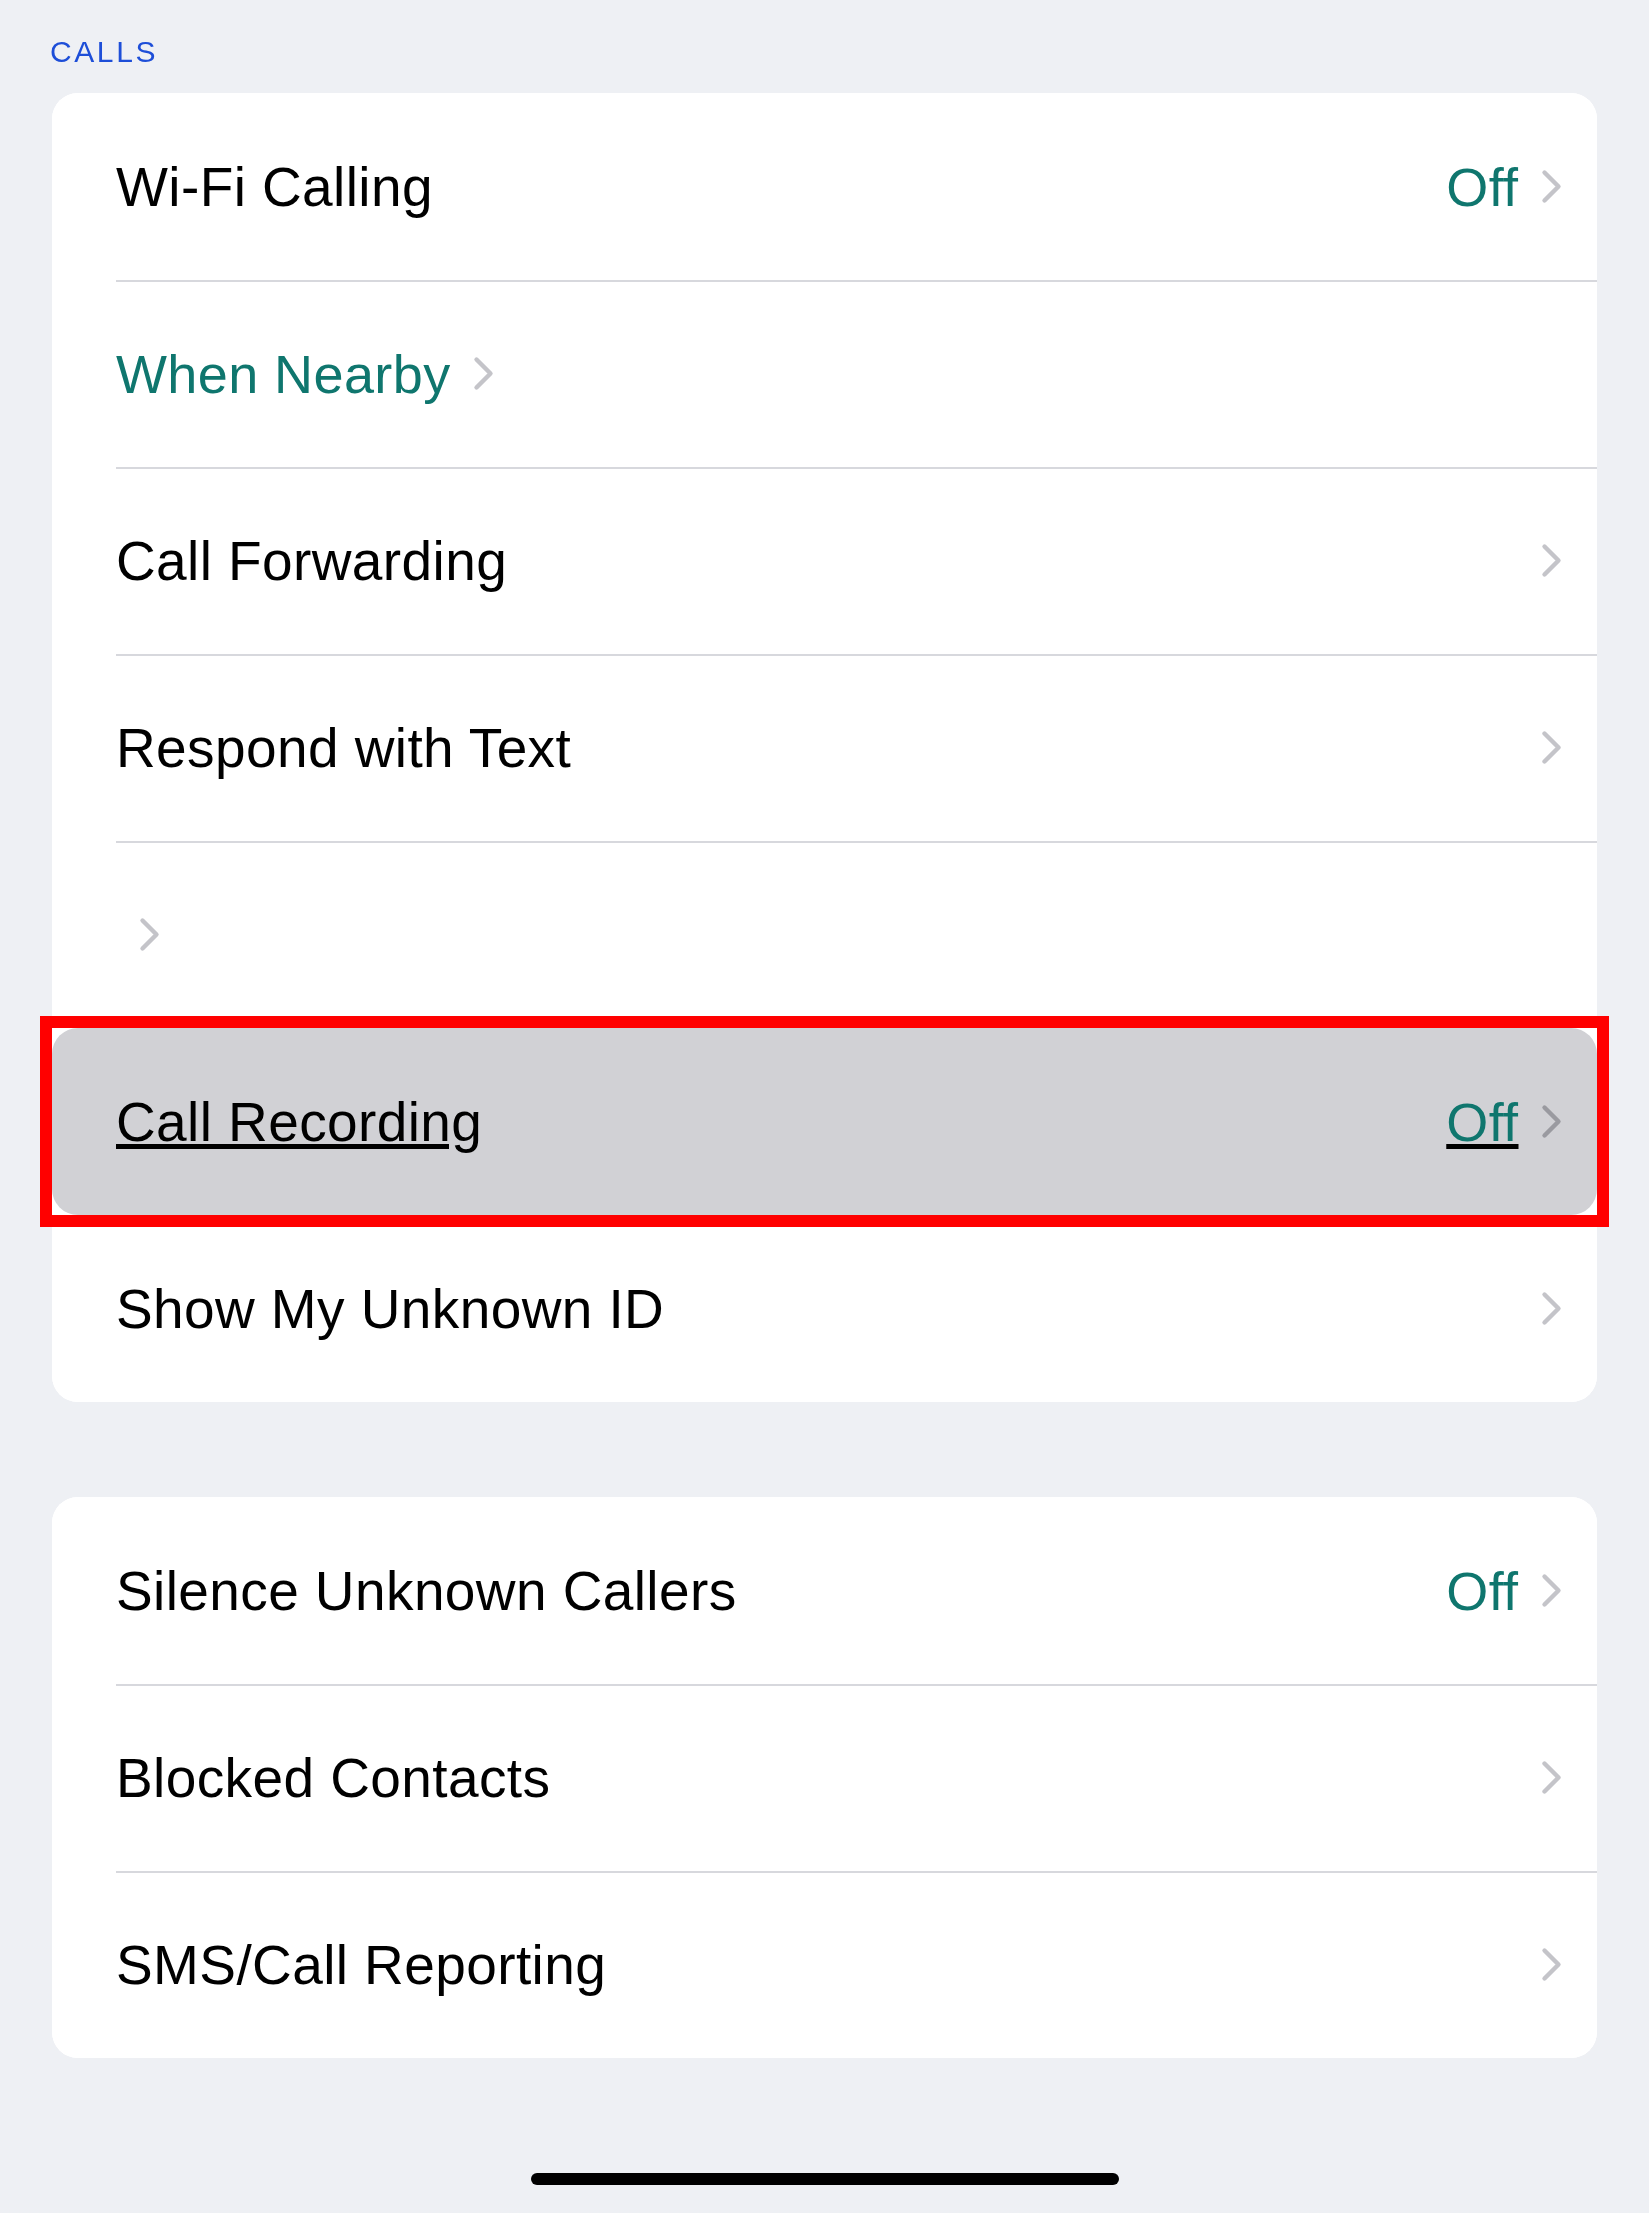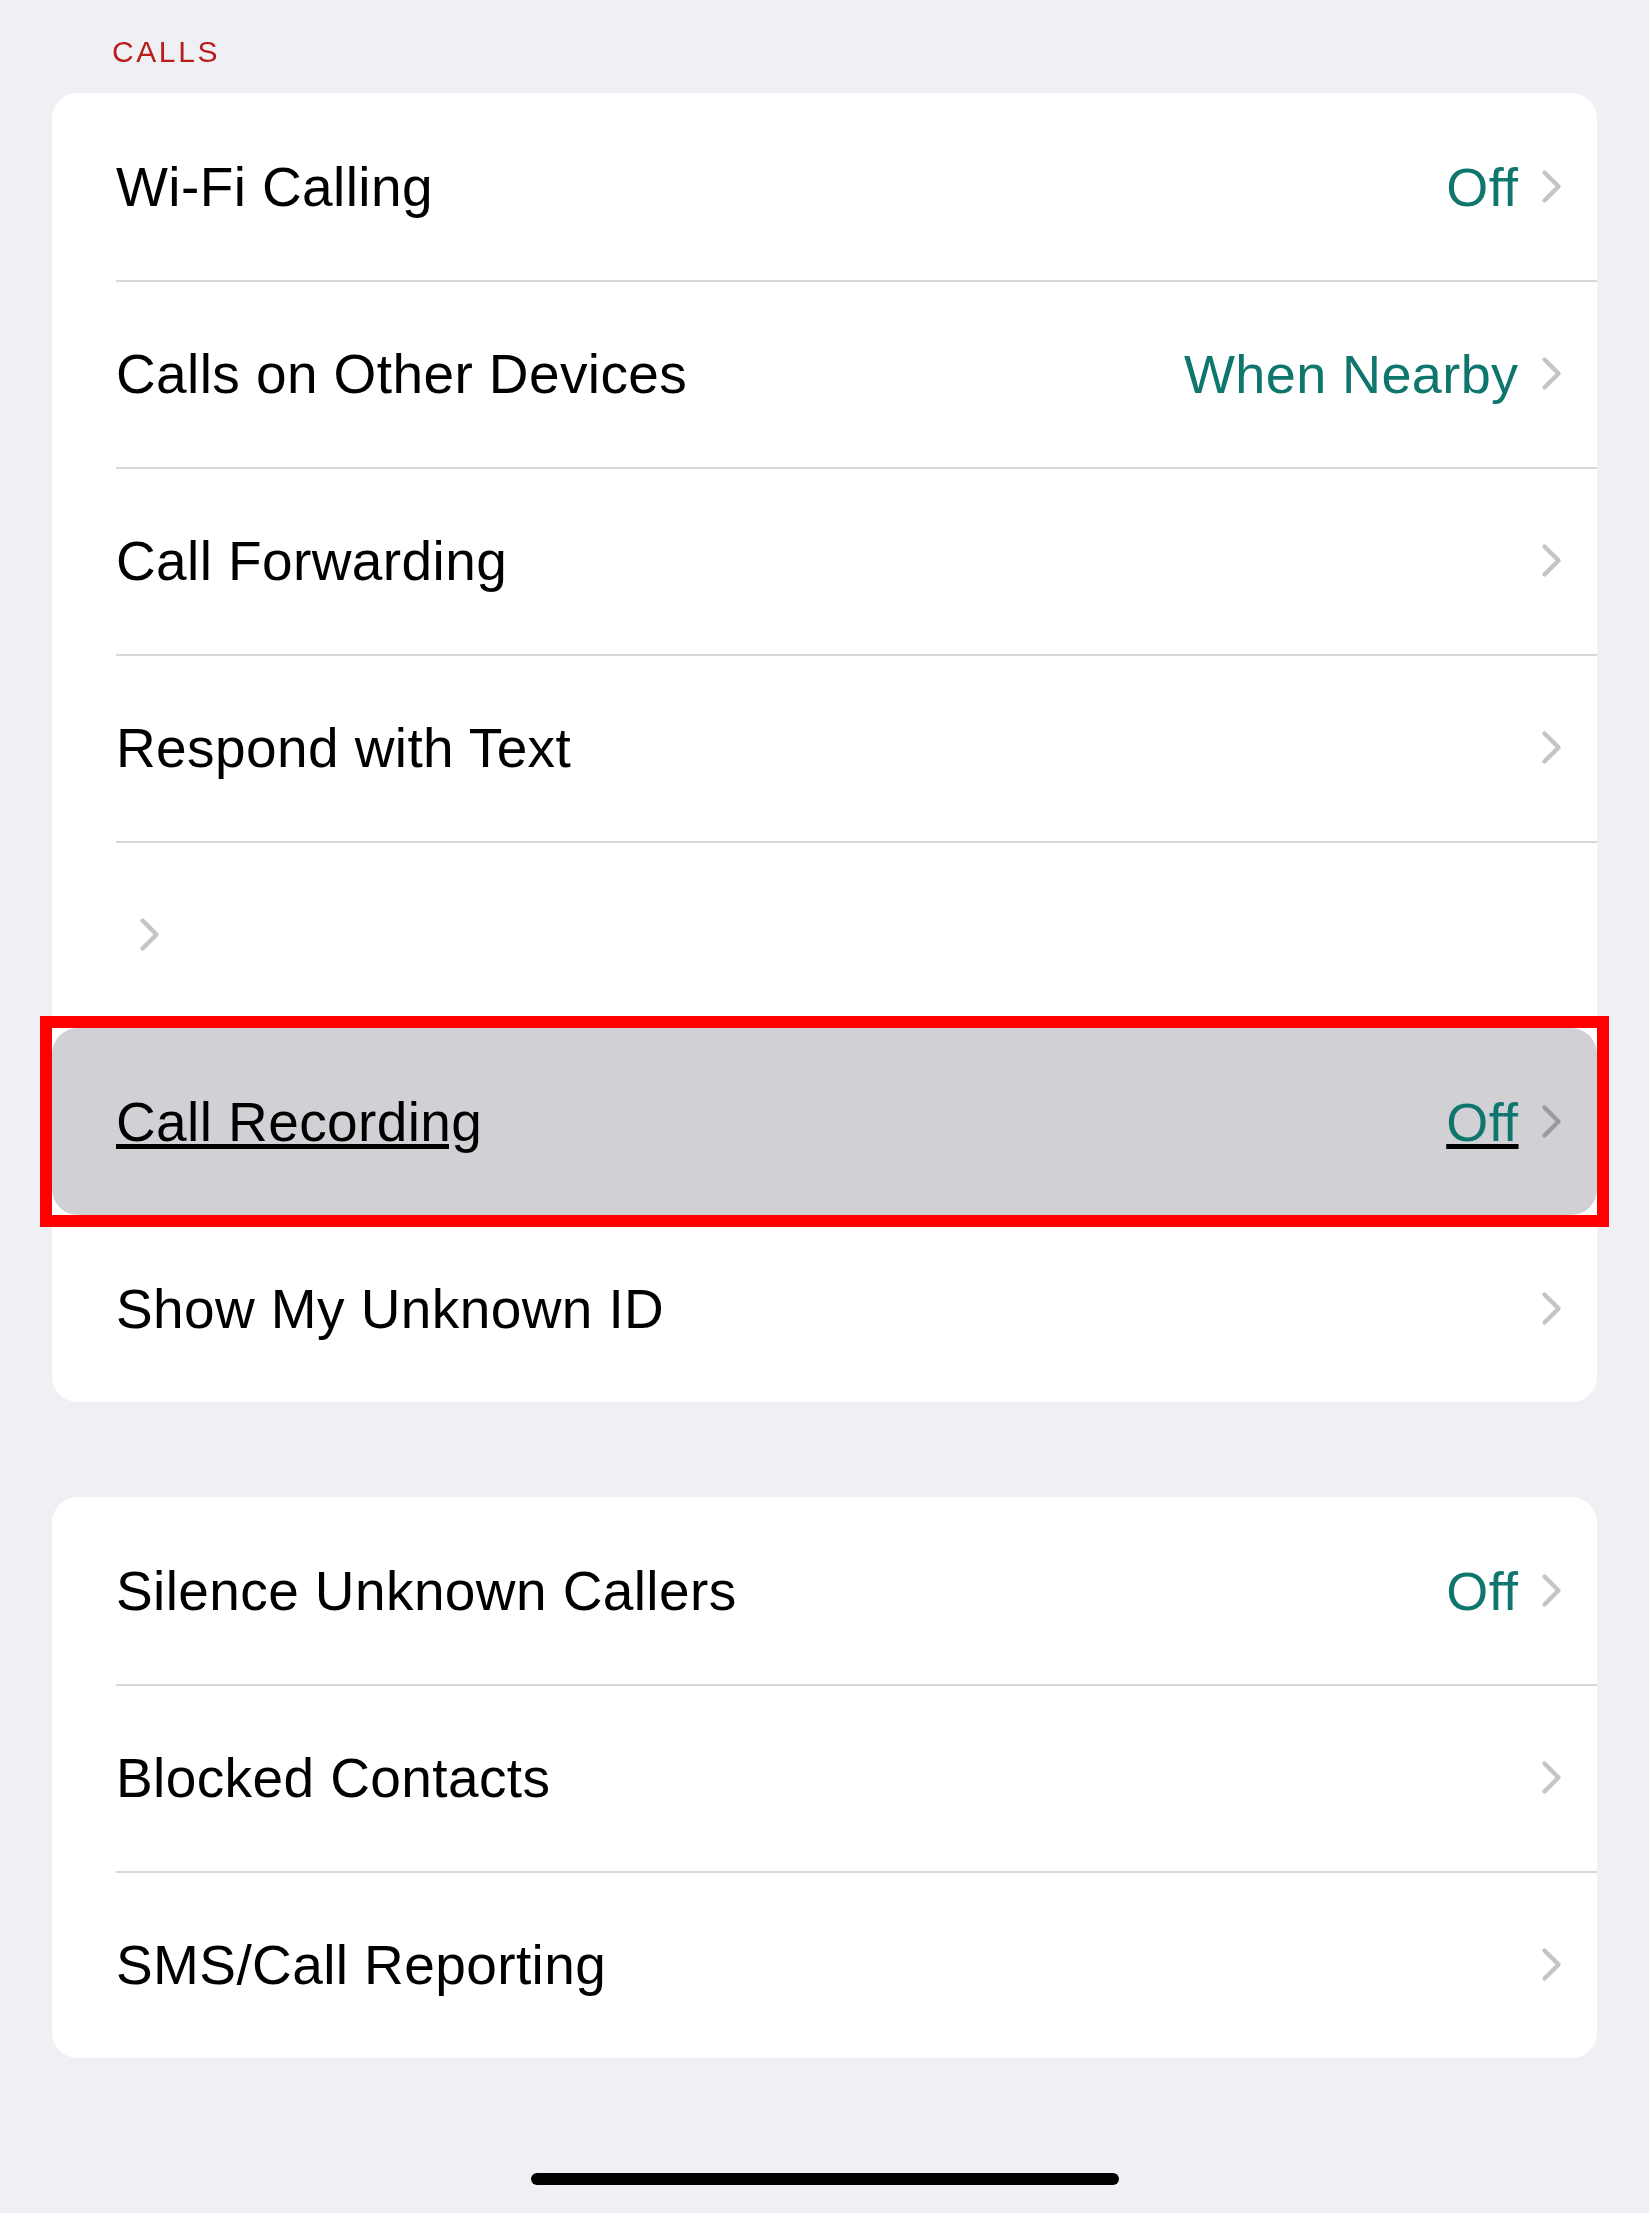--- a/index.html
+++ b/index.html
@@ -8,22 +8,22 @@
       background: #eef0f4;
       color: #000;
     }
     .page {
       max-width: 1650px;
       padding: 0;
     }
     .section-header {
       font-size: 30px;
       letter-spacing: 2.6px;
-      color: #b91c1c;
-      padding: 35px 0 24px 112px;
+      color: #1d4ed8;
+      padding: 35px 0 24px 50px;
       text-transform: uppercase;
     }
     .list-group {
       background: #ffffff;
       margin: 0 52px 95px 52px;
       border-radius: 26px;
       overflow: visible;
     }
     .list-row {
       display: flex;
@@ -105,21 +105,20 @@
         <span class="row-value">Off</span>
         <span class="chevron">
           <svg viewBox="0 0 24 40" width="21" height="35">
               <polyline points="4,4 20,20 4,36" fill="none" stroke="#c4c4c9" stroke-width="5" stroke-linecap="round" stroke-linejoin="round"></polyline>
             </svg>
         </span>
       </span>
     </div>
 
     <div class="list-row">
-      <span class="row-label">Calls on Other Devices</span>
       <span class="row-right">
         <span class="row-value">When Nearby</span>
         <span class="chevron">
           <svg viewBox="0 0 24 40" width="21" height="35">
               <polyline points="4,4 20,20 4,36" fill="none" stroke="#c4c4c9" stroke-width="5" stroke-linecap="round" stroke-linejoin="round"></polyline>
             </svg>
         </span>
       </span>
     </div>
 

